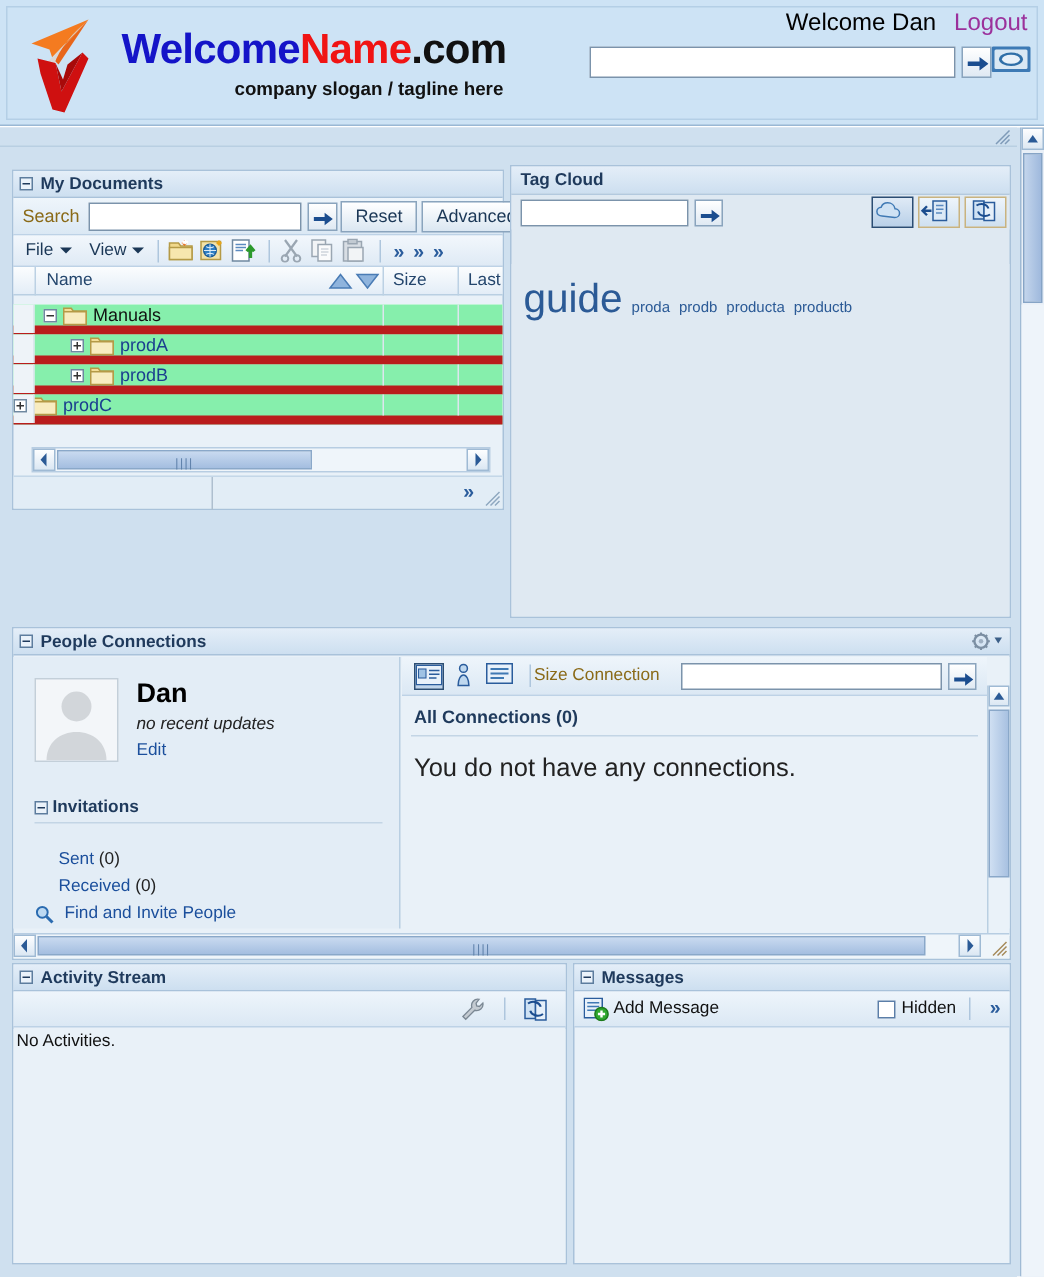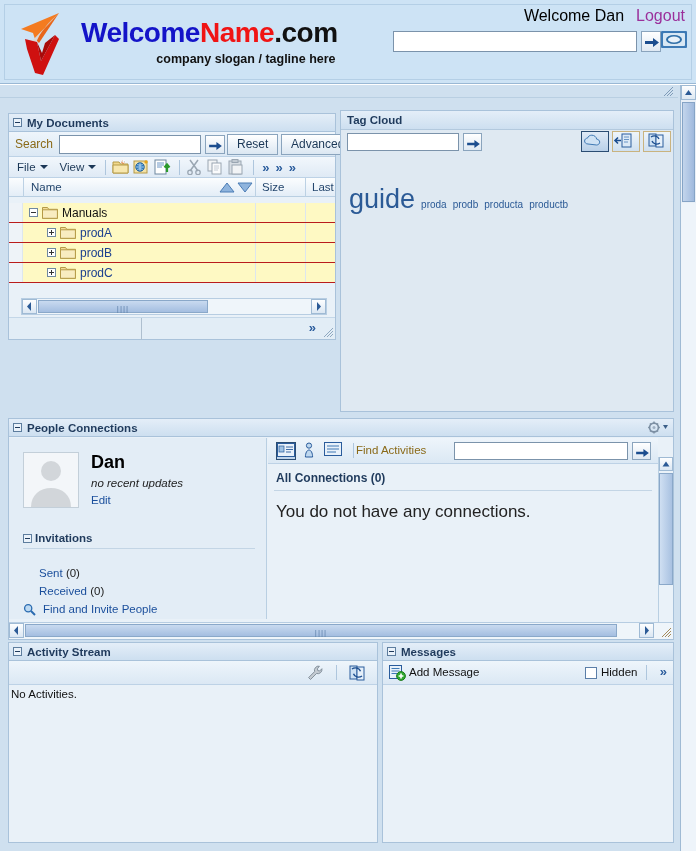--- a/index.html
+++ b/index.html
@@ -152,22 +152,22 @@
     border-bottom: 1px solid #b9cfe2; position: relative; font-size: 11.5px; color: #24466d;
   }
   .ch-name { position: absolute; left: 22px; top: 3px; }
   .ch-sorters { position: absolute; left: 210px; top: 4px; }
   .ch-size { position: absolute; left: 253px; top: 3px; }
   .ch-last { position: absolute; left: 303px; top: 3px; }
   .ch-div { position: absolute; top: 0; width: 1px; height: 19px; background: #bcd1e4; }
 
   .docs-rows { position: absolute; left: 0; top: 89px; width: 326px; height: 75px; background: #fff; }
   .trow {
-    position: relative; height: 20px; border-bottom: 1px solid #b91c1c;
-    display: flex; align-items: center; background: #fef9c3; font-size: 12px;
+    position: relative; height: 20px; border-bottom: 6px solid #b91c1c;
+    display: flex; align-items: center; background: #86efac; font-size: 12px;
   }
   .trow .gutter { position:absolute; left:0; top:0; width:14px; height:19px; background:#eef3f8; border-right:1px solid #dde6ee; }
   .expander {
     width: 9px; height: 9px; border: 1px solid #6f88a0; background: #fff;
     position: relative; cursor: pointer; flex: 0 0 auto;
   }
   .expander::before { content:""; position:absolute; left:1px; top:3px; width:5px; height:1px; background:#333; }
   .expander.plus::after { content:""; position:absolute; left:3px; top:1px; width:1px; height:5px; background:#333; }
   .folder { width: 16px; height: 13px; flex: 0 0 auto; }
   .tname { color: #1b3f8f; }
@@ -532,21 +532,21 @@
         <span class="expander plus"></span>
         <span class="folder" style="margin:0 4px;">
           <svg width="16" height="13" viewBox="0 0 16 13">
               <path d="M0.5 1.5h5l1.3 1.8h8.7v9H0.5z" fill="#f3dd97" stroke="#b59a46"></path>
               <path d="M0.5 3.8h14.9v8.5H0.5z" fill="#f8ecc0" stroke="#b59a46"></path>
             </svg>
         </span>
         <span class="tname">prodB</span>
       </div>
 
-      <div class="trow" style="padding-left:38px;">
+      <div class="trow" style="">
         <div class="gutter"></div>
         <div class="trow-divs">
             <div class="trow-div" style="left:246px;"></div>
             <div class="trow-div" style="left:296px;"></div>
           </div>
         <span class="expander plus"></span>
         <span class="folder" style="margin:0 4px;">
           <svg width="16" height="13" viewBox="0 0 16 13">
               <path d="M0.5 1.5h5l1.3 1.8h8.7v9H0.5z" fill="#f3dd97" stroke="#b59a46"></path>
               <path d="M0.5 3.8h14.9v8.5H0.5z" fill="#f8ecc0" stroke="#b59a46"></path>
@@ -691,21 +691,21 @@
               <path d="M5.4 15c0-4 1.6-7 3.6-7s3.6 3 3.6 7z" fill="#bfd8ef" stroke="#2a5c9c"></path>
             </svg>
           </div>
           <div class="vicon" style="left:56px;">
             <svg width="18" height="14" viewBox="0 0 18 14">
               <rect x="0.5" y="0.5" width="17" height="13" fill="#e8f1fa" stroke="#2a5c9c"></rect>
               <path d="M3 4h12 M3 7h12 M3 10h9" stroke="#3f79b4" stroke-width="1.2"></path>
             </svg>
           </div>
           <span class="tb-sep" style="position:absolute;left:80px;top:5px;"></span>
-          <span class="lbl-find">Find Activities</span>
+          <span class="lbl-find">Size Connection</span>
           <input class="pc-find-input" type="text" value="" style="">
           <div class="go-btn pc-find-go">
             <svg width="13" height="10" viewBox="0 0 14 11">
                 <path d="M0 4h8V1l6 4.5L8 10V7H0z" fill="#1b4d8f"></path>
               </svg>
           </div>
         </div>
         <div class="pc-allconn">All Connections (0)</div>
         <div class="pc-conn-line"></div>
         <div class="pc-empty">You do not have any connections.</div>

